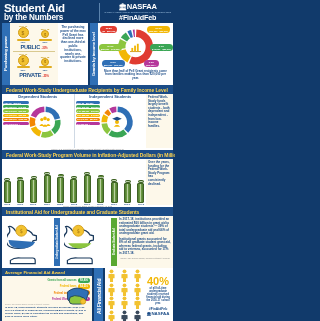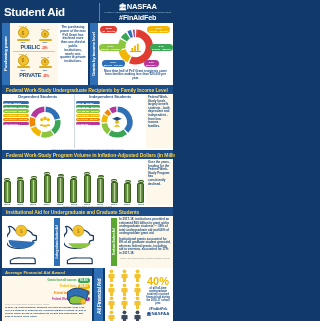--- a/index.html
+++ b/index.html
@@ -131,20 +131,21 @@
   .stat-foot .n .bank { font-size:3.8px; }
 </style>
 </head>
 <body>
 
 <div class="page">
 
   <div class="header">
     <div class="title-wrap">
       <div class="t1">Student Aid</div>
+      <div class="t2">by the Numbers</div>
     </div>
     <div class="vrule"></div>
     <div class="brand">
       <div class="nasfaa">
         <span class="bank">🏛</span><span>NASFAA</span>
       </div>
       <div class="nasfaa-sub">NATIONAL ASSOCIATION OF STUDENT FINANCIAL AID ADMINISTRATORS</div>
       <div class="hash">#FinAidFeb</div>
     </div>
   </div>

